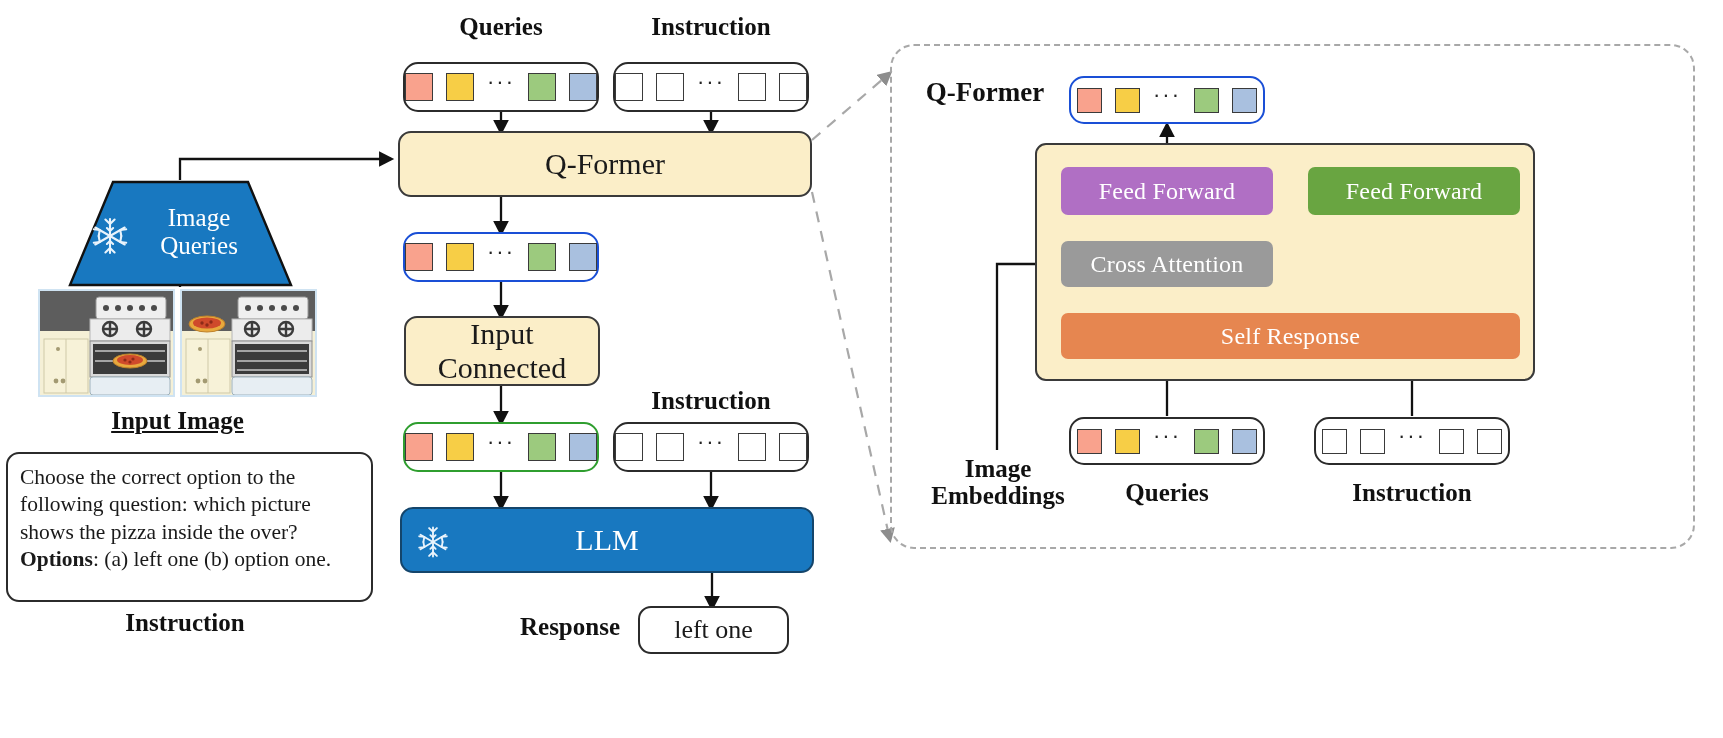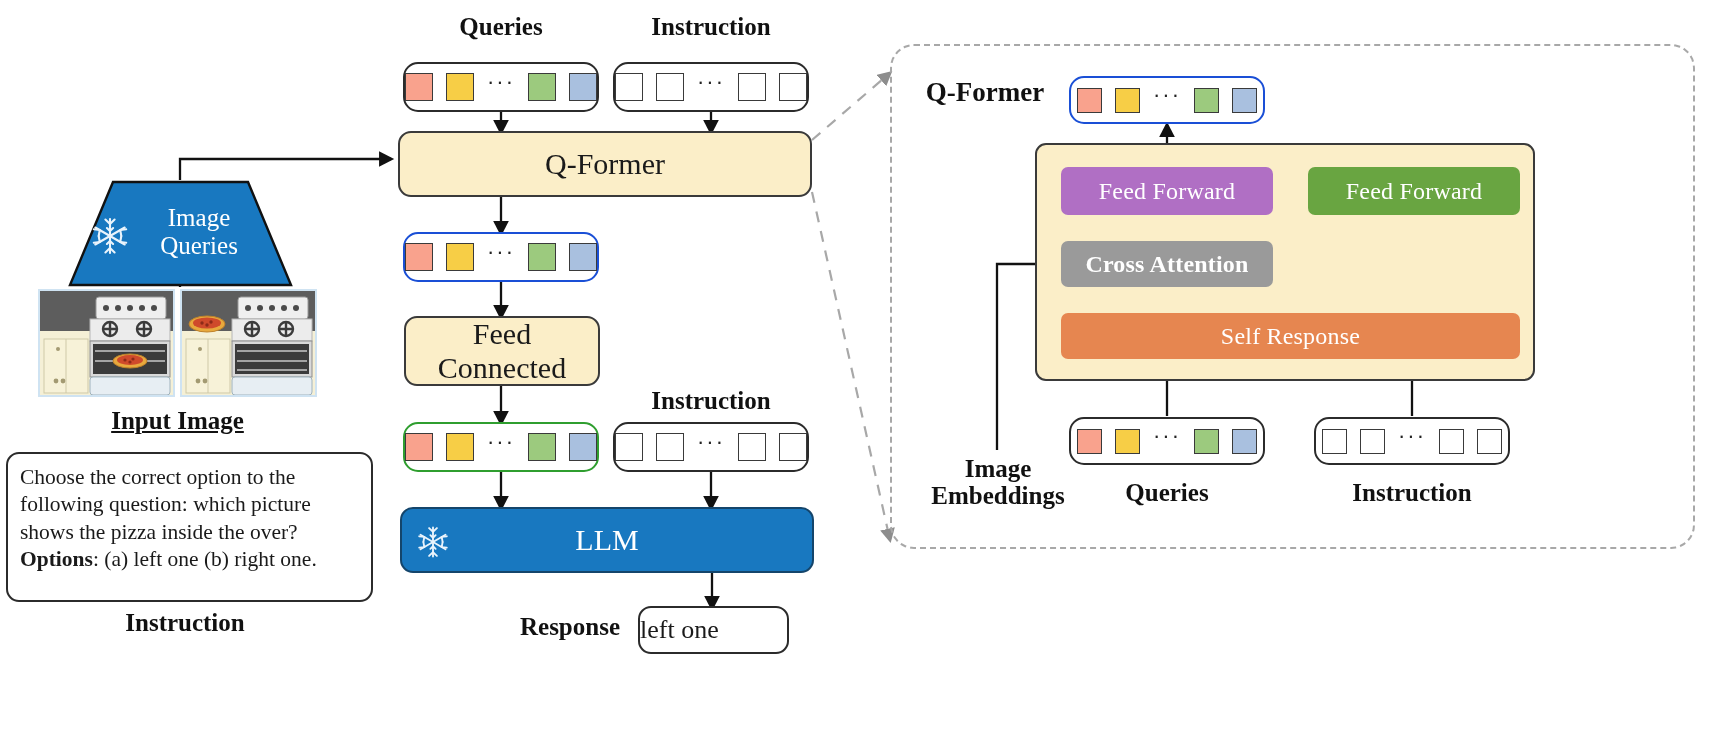--- a/index.html
+++ b/index.html
@@ -29,36 +29,36 @@
   .cream{background:#fbeec8;}
   .blue-blk{background:#1878c0;border:2.2px solid #14456b;color:#fff;}
   .blockTxt{font-size:30px;line-height:1.12;}
   .blockTxt.white{color:#fff;}
 
   
   .bar{border-radius:7px;display:flex;align-items:center;justify-content:center;
        color:#fff;font-size:24px;letter-spacing:.2px;}
   .bar.purple{background:#b06fc4;}
   .bar.green{background:#69a541;}
-  .bar.gray{background:#9a9a9a;font-weight:bold;}
+  .bar.gray{background:#9a9a9a;}
   .bar.orange{background:#e68650;}
 
   
   .trap{position:absolute;}
   .trapTxt{position:absolute;color:#fff;font-size:25px;line-height:1.1;
            text-align:center;}
 
   
   .prompt{border:2.2px solid #2b2b2b;border-radius:13px;background:#fff;
           padding:10px 12px 8px 12px;font-size:21.5px;line-height:1.27;}
   .prompt b{font-weight:bold;}
 
   
   .pill{border:2.2px solid #2b2b2b;border-radius:13px;background:#fff;
-        display:flex;align-items:center;font-size:26px;}
+        display:flex;align-items:center;justify-content:center;font-size:26px;}
 
   
   .dashpanel{border:2.4px dashed #a8a8a8;border-radius:24px;background:transparent;}
 
   
   .thumb{border:2px solid #cfe3f2;background:#fff;overflow:hidden;}
 
   svg{display:block;overflow:visible;}
 </style>
 </head>
@@ -231,21 +231,21 @@
     </svg>
   </div>
 
   <div class="abs lbl" style="left:55px;top:408px;width:245px;text-decoration:underline;">Input Image</div>
 
   <div class="abs prompt" style="left:6px;top:452px;width:367px;height:150px;">
     <div>Choose the correct option to the</div>
     <div>following question: which picture</div>
     <div>shows the pizza inside the over?</div>
     <div>
-      <b>Options</b><span>: (a) left one (b) right one.</span>
+      <b>Options</b><span>: (a) left one (b) option one.</span>
     </div>
   </div>
 
   <div class="abs lbl" style="left:55px;top:610px;width:260px;">Instruction</div>
 
   <div class="abs lbl" style="left:401px;top:14px;width:200px;">Queries</div>
   <div class="abs lbl" style="left:611px;top:14px;width:200px;">Instruction</div>
 
   <div class="abs tokrow" style="left:403px;top:62px;width:196px;height:50px;">
     <span class="sq" style="background:#f9a28d;"></span>
@@ -269,21 +269,21 @@
 
   <div class="abs tokrow blue" style="left:403px;top:232px;width:196px;height:50px;">
     <span class="sq" style="background:#f9a28d;"></span>
     <span class="sq" style="background:#f7ce46;"></span>
     <span class="dots">···</span>
     <span class="sq" style="background:#9cca7e;"></span>
     <span class="sq" style="background:#a9c0df;"></span>
   </div>
 
   <div class="abs block cream" style="left:404px;top:316px;width:196px;height:70px;flex-direction:column;">
-    <span class="blockTxt">Feed</span>
+    <span class="blockTxt">Input</span>
     <span class="blockTxt">Connected</span>
   </div>
 
   <div class="abs lbl" style="left:611px;top:388px;width:200px;">Instruction</div>
 
   <div class="abs tokrow green" style="left:403px;top:422px;width:196px;height:50px;">
     <span class="sq" style="background:#f9a28d;"></span>
     <span class="sq" style="background:#f7ce46;"></span>
     <span class="dots">···</span>
     <span class="sq" style="background:#9cca7e;"></span>

